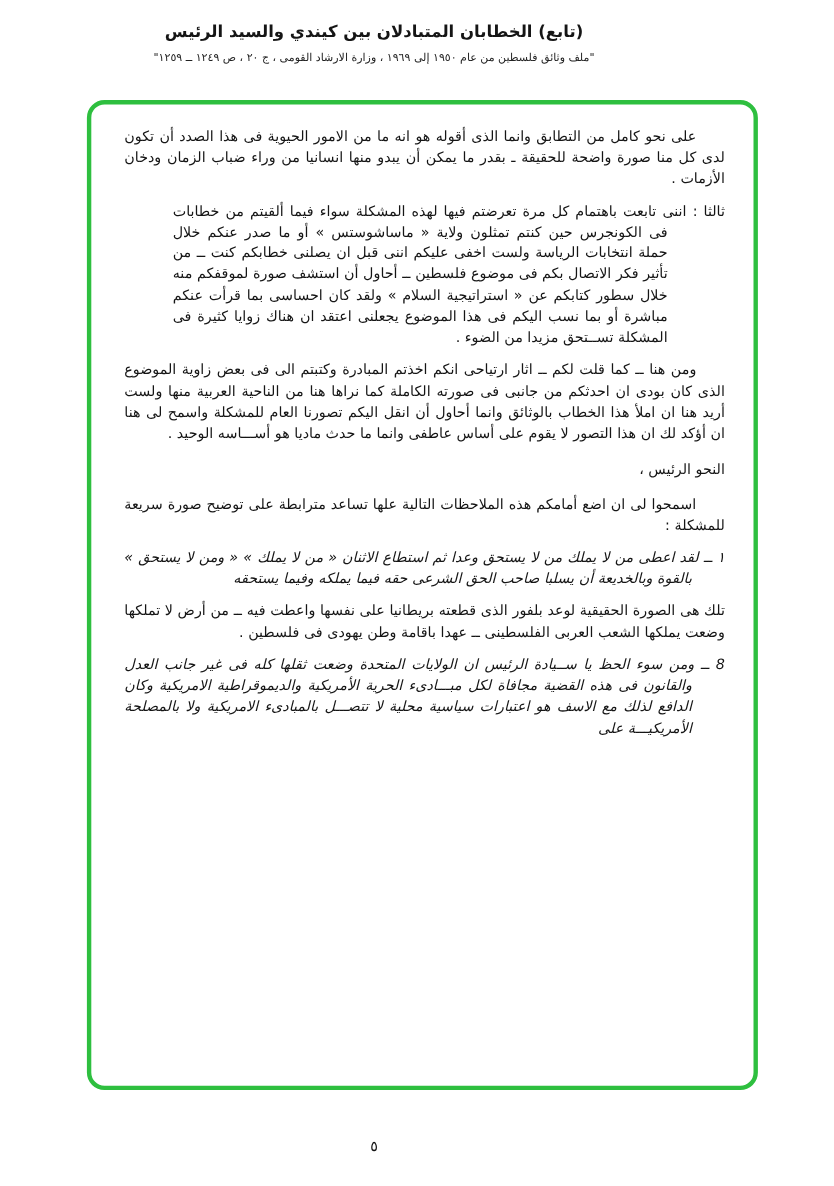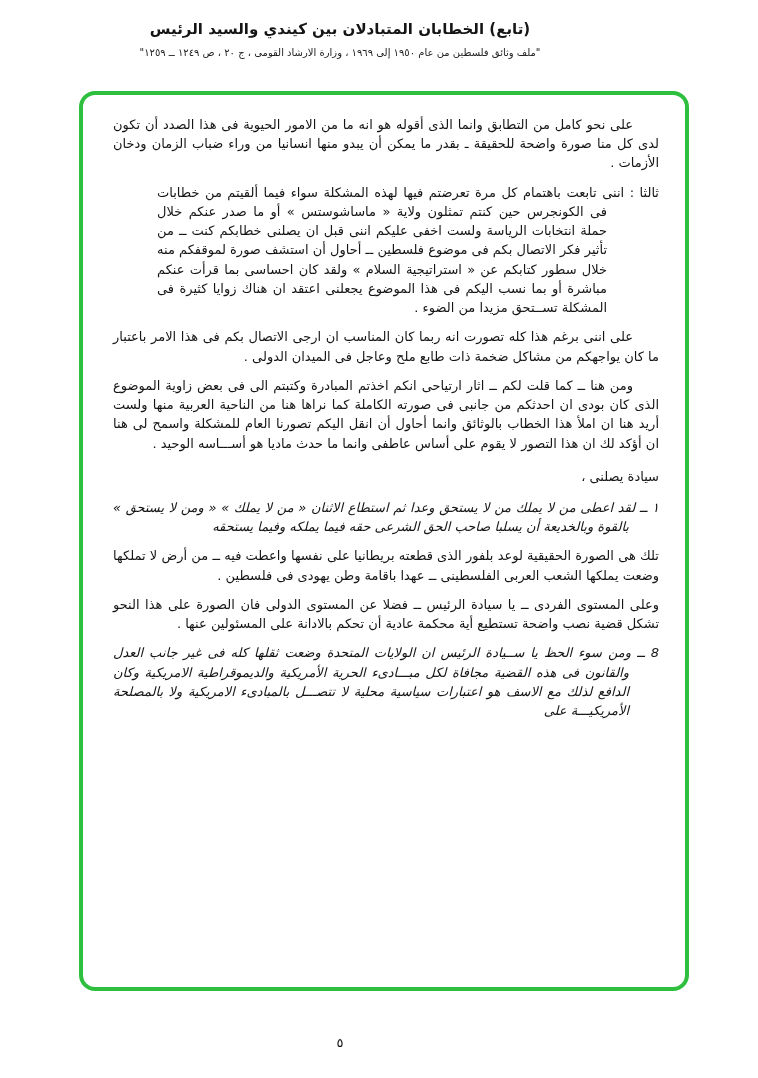--- a/index.html
+++ b/index.html
@@ -76,25 +76,24 @@
 
   <div class="header">
     <div class="title">(تابع) الخطابان المتبادلان بين كيندي والسيد الرئيس</div>
     <div class="subtitle">"ملف وثائق فلسطين من عام ١٩٥٠ إلى ١٩٦٩ ، وزارة الارشاد القومى ، ج ٢٠ ، ص ١٢٤٩ ــ ١٢٥٩"</div>
   </div>
 
   <div class="frame">
     <div class="body-text" id="paragraphs" dir="rtl">
         <p class="para indent">على نحو كامل من التطابق وانما الذى أقوله هو انه ما من الامور الحيوية فى هذا الصدد أن تكون لدى كل منا صورة واضحة للحقيقة ـ بقدر ما يمكن أن يبدو منها انسانيا من وراء ضباب الزمان ودخان الأزمات .</p>
         <p class="para hang">ثالثا : اننى تابعت باهتمام كل مرة تعرضتم فيها لهذه المشكلة سواء فيما ألقيتم من خطابات فى الكونجرس حين كنتم تمثلون ولاية « ماساشوستس » أو ما صدر عنكم خلال حملة انتخابات الرياسة ولست اخفى عليكم اننى قبل ان يصلنى خطابكم كنت ــ من تأثير فكر الاتصال بكم فى موضوع فلسطين ــ أحاول أن استشف صورة لموقفكم منه خلال سطور كتابكم عن « استراتيجية السلام » ولقد كان احساسى بما قرأت عنكم مباشرة أو بما نسب اليكم فى هذا الموضوع يجعلنى اعتقد ان هناك زوايا كثيرة فى المشكلة تســتحق مزيدا من الضوء .</p>
-        <p class="para indent">على اننى برغم هذا كله تصورت انه ربما كان المناسب ان ارجى الاتصال بكم فى هذا الامر باعتبار ما كان يواجهكم من مشاكل ضخمة ذات طابع ملح وعاجل فى الميدان الدولى .</p>
         <p class="para indent">ومن هنا ــ كما قلت لكم ــ اثار ارتياحى انكم اخذتم المبادرة وكتبتم الى فى بعض زاوية الموضوع الذى كان بودى ان احدثكم من جانبى فى صورته الكاملة كما نراها هنا من الناحية العربية منها ولست أريد هنا ان املأ هذا الخطاب بالوثائق وانما أحاول أن انقل اليكم تصورنا العام للمشكلة واسمح لى هنا ان أؤكد لك ان هذا التصور لا يقوم على أساس عاطفى وانما ما حدث ماديا هو أســـاسه الوحيد .</p>
-        <p class="para plain salutation">سيادة يصلنى ،</p>
+        <p class="para plain salutation">النحو الرئيس ،</p>
+        <p class="para indent">اسمحوا لى ان اضع أمامكم هذه الملاحظات التالية علها تساعد مترابطة على توضيح صورة سريعة للمشكلة :</p>
         <p class="para list">١ ــ لقد اعطى من لا يملك من لا يستحق وعدا ثم استطاع الاثنان « من لا يملك » « ومن لا يستحق » بالقوة وبالخديعة أن يسلبا صاحب الحق الشرعى حقه فيما يملكه وفيما يستحقه</p>
         <p class="para plain">تلك هى الصورة الحقيقية لوعد بلفور الذى قطعته بريطانيا على نفسها واعطت فيه ــ من أرض لا تملكها وضعت يملكها الشعب العربى الفلسطينى ــ عهدا باقامة وطن يهودى فى فلسطين .</p>
-        <p class="para plain">وعلى المستوى الفردى ــ يا سيادة الرئيس ــ فضلا عن المستوى الدولى فان الصورة على هذا النحو تشكل قضية نصب واضحة تستطيع أية محكمة عادية أن تحكم بالادانة على المسئولين عنها .</p>
         <p class="para list">8 ــ ومن سوء الحظ يا ســيادة الرئيس ان الولايات المتحدة وضعت ثقلها كله فى غير جانب العدل والقانون فى هذه القضية مجافاة لكل مبـــادىء الحرية الأمريكية والديموقراطية الامريكية وكان الدافع لذلك مع الاسف هو اعتبارات سياسية محلية لا تتصـــل بالمبادىء الامريكية ولا بالمصلحة الأمريكيـــة على</p>
       </div>
   </div>
 
   <div class="page-number">٥</div>
 
 </div>
 
 </body></html>

